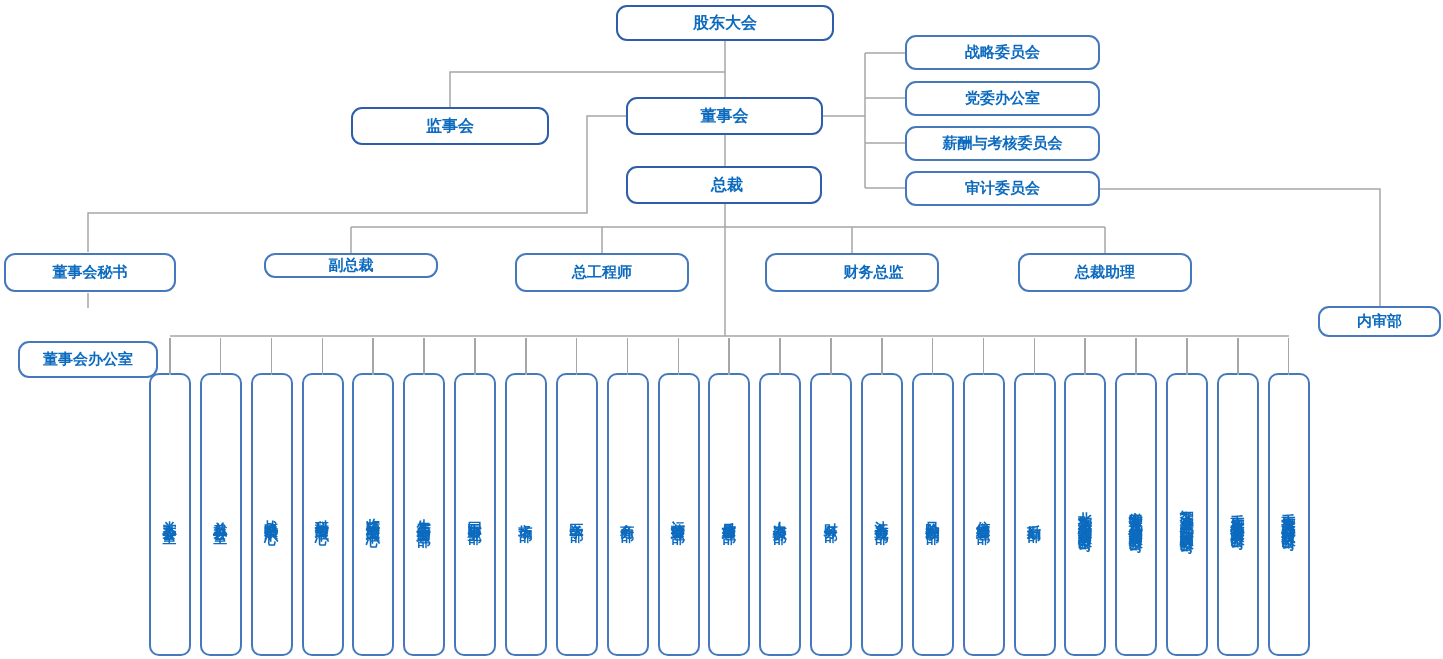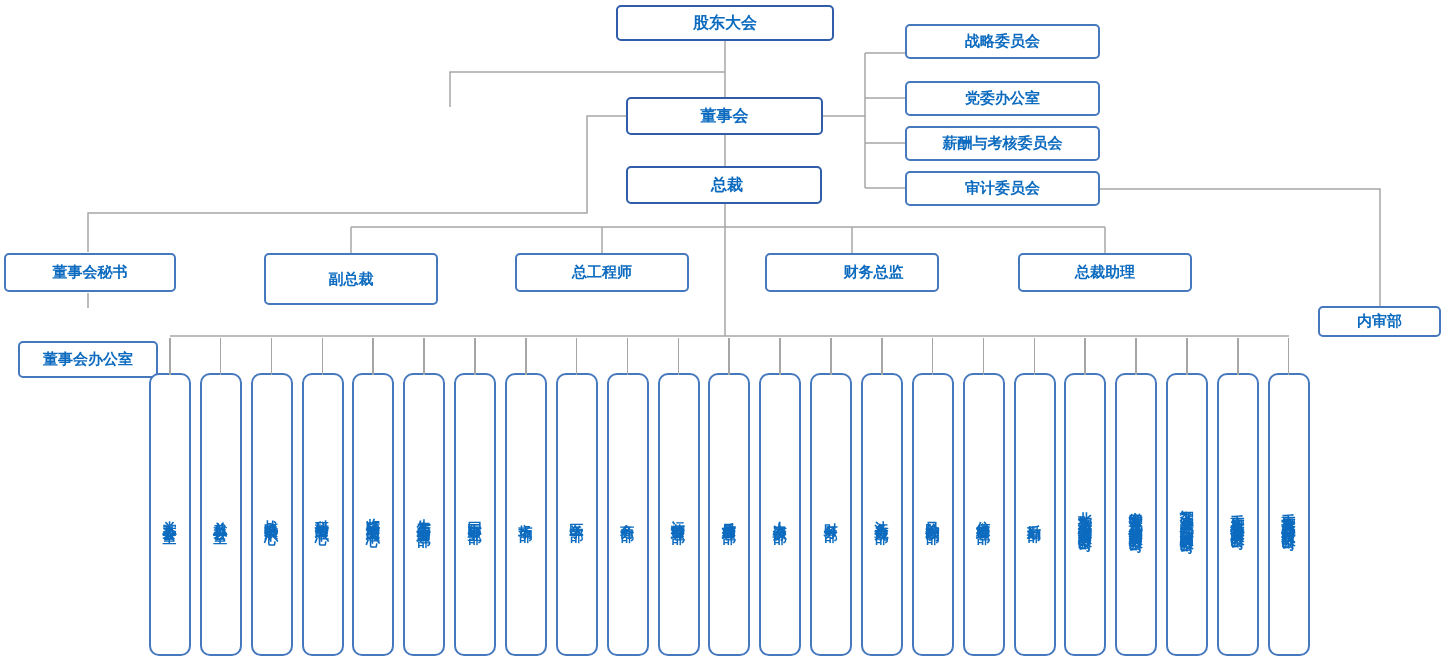--- a/index.html
+++ b/index.html
@@ -13,21 +13,21 @@
   body{font-family:"DejaVu Sans","Liberation Sans",sans-serif;}
   .canvas{
     position:relative;width:1443px;height:659px;background:var(--bg,#fff);overflow:hidden;
   }
   svg.wires{position:absolute;left:0;top:0;z-index:0;pointer-events:none;}
   .cl{stroke:var(--line,#a6a6a6);stroke-width:1.5;fill:none;}
   .node{
     position:absolute;z-index:1;background:#fff;
     display:flex;align-items:center;justify-content:center;
     color:var(--text,#0c6bbf);font-weight:bold;font-size:15px;
-    border:2.5px solid var(--secondary-border,#4678be);border-radius:5px;
+    border:2.5px solid var(--secondary-border,#4678be);border-radius:11px;
     box-sizing:border-box;white-space:nowrap;
   }
   .node.primary{border-color:var(--primary-border,#2f5da9);font-size:16px;}
   .dept-row{
     position:absolute;left:149px;top:373px;width:1161px;height:283px;
     display:flex;justify-content:space-between;z-index:1;
   }
   .dept{
     position:relative;width:42px;height:100%;background:#fff;
     border:2.5px solid var(--secondary-border,#4678be);border-radius:10px;
@@ -77,46 +77,49 @@
     <line class="cl" x1="852" y1="227" x2="852" y2="253"></line>
     <line class="cl" x1="1105" y1="227" x2="1105" y2="253"></line>
 
     <line class="cl" x1="170" y1="336" x2="1289" y2="336"></line>
   </svg>
 
   <div class="node primary" style="left:616px;top:5px;width:218px;height:36px;">
     <span>股东大会</span>
   </div>
 
+  <div class="node primary" style="left:351px;top:107px;width:198px;height:38px;">
+    <span>监事会</span>
+  </div>
 
   <div class="node primary" style="left:626px;top:97px;width:197px;height:38px;">
     <span>董事会</span>
   </div>
 
   <div class="node primary" style="left:626px;top:166px;width:196px;height:38px;padding-left:6px;">
     <span>总裁</span>
   </div>
 
-  <div class="node" style="left:905px;top:24px;width:195px;height:35px;">
+  <div class="node" style="left:905px;top:35px;width:195px;height:35px;">
     <span>战略委员会</span>
   </div>
   <div class="node" style="left:905px;top:81px;width:195px;height:35px;">
     <span>党委办公室</span>
   </div>
   <div class="node" style="left:905px;top:126px;width:195px;height:35px;">
     <span>薪酬与考核委员会</span>
   </div>
   <div class="node" style="left:905px;top:171px;width:195px;height:35px;">
     <span>审计委员会</span>
   </div>
 
   <div class="node" style="left:4px;top:253px;width:172px;height:39px;">
     <span>董事会秘书</span>
   </div>
-  <div class="node" style="left:264px;top:253px;width:174px;height:52px;">
+  <div class="node" style="left:264px;top:253px;width:174px;height:25px;">
     <span>副总裁</span>
   </div>
   <div class="node" style="left:515px;top:253px;width:174px;height:39px;">
     <span>总工程师</span>
   </div>
   <div class="node" style="left:765px;top:253px;width:174px;height:39px;padding-left:43px;">
     <span>财务总监</span>
   </div>
   <div class="node" style="left:1018px;top:253px;width:174px;height:39px;">
     <span>总裁助理</span>

